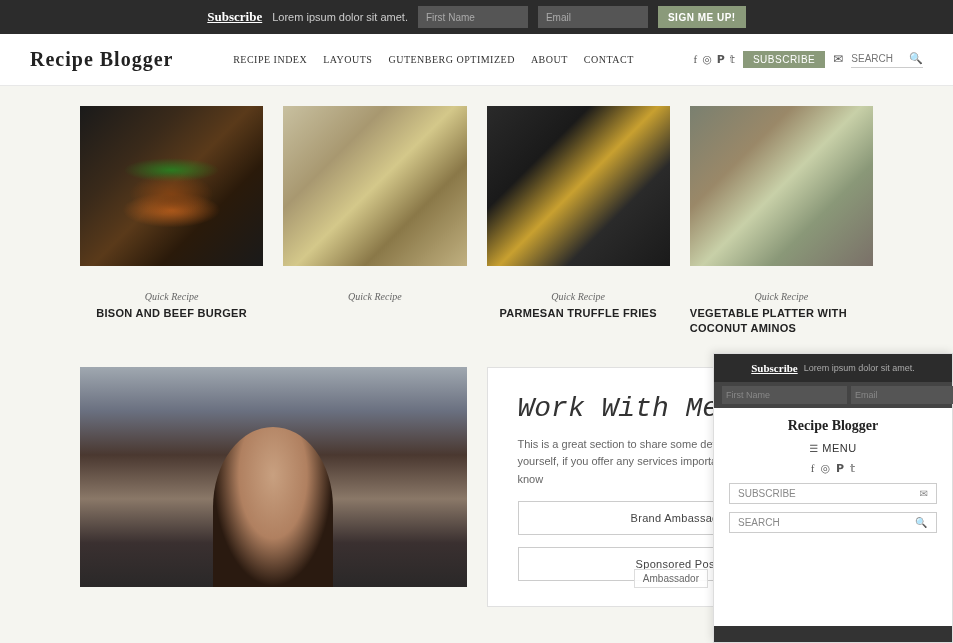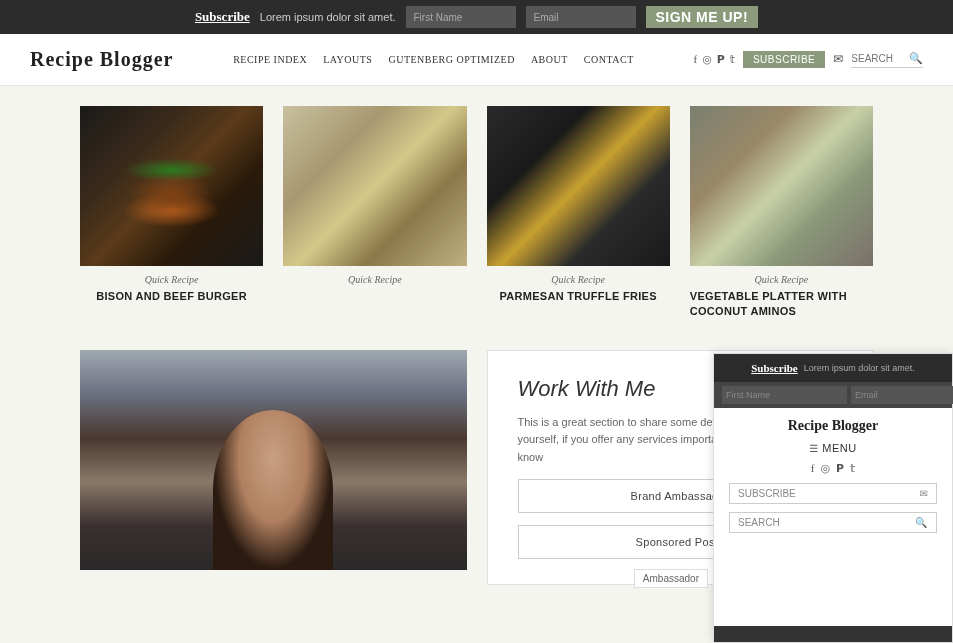--- a/index.html
+++ b/index.html
@@ -35,21 +35,21 @@
       background: #555;
       color: #ccc;
       width: 110px;
     }
     .subscribe-bar input::placeholder { color: #aaa; font-size: 10px; }
     .subscribe-bar-btn {
       background: #8a9a7a;
       color: white;
       border: none;
       padding: 3px 10px;
-      font-size: 14px;
+      font-size: 10px;
       font-weight: bold;
       cursor: pointer;
       height: 22px;
       letter-spacing: 0.5px;
     }
 
     
     .navbar {
       background: white;
       display: flex;
@@ -158,21 +158,21 @@
         radial-gradient(ellipse 60px 30px at 50% 55%, #8B4513 0%, transparent 70%),
         radial-gradient(ellipse 80px 20px at 50% 40%, #228B22 0%, transparent 60%),
         radial-gradient(ellipse 70px 25px at 50% 65%, #D2691E 0%, transparent 70%);
       opacity: 0.8;
     }
 
     .recipe-tag {
       font-size: 10px;
       font-style: italic;
       color: #666;
-      margin-top: 8px;
+      margin-top: 25px;
       font-family: Georgia, serif;
     }
     .recipe-title {
       font-size: 11px;
       font-weight: bold;
       text-align: left;
       color: #222;
       margin-top: 4px;
       text-transform: uppercase;
       letter-spacing: 0.3px;
@@ -215,22 +215,22 @@
     
     .work-with-me-box {
       background: white;
       border: 1px solid #e0e0e0;
       padding: 25px 30px;
       display: flex;
       flex-direction: column;
       gap: 12px;
     }
     .work-title {
-      font-size: 22px;
-      font-family: Liberation Sans, sans-serif;
+      font-size: 28px;
+      font-family: Liberation Mono, monospace;
       color: #333;
       font-style: italic;
     }
     .work-description {
       font-size: 11px;
       color: #666;
       line-height: 1.6;
       font-family: Arial, sans-serif;
     }
     .work-btn {

